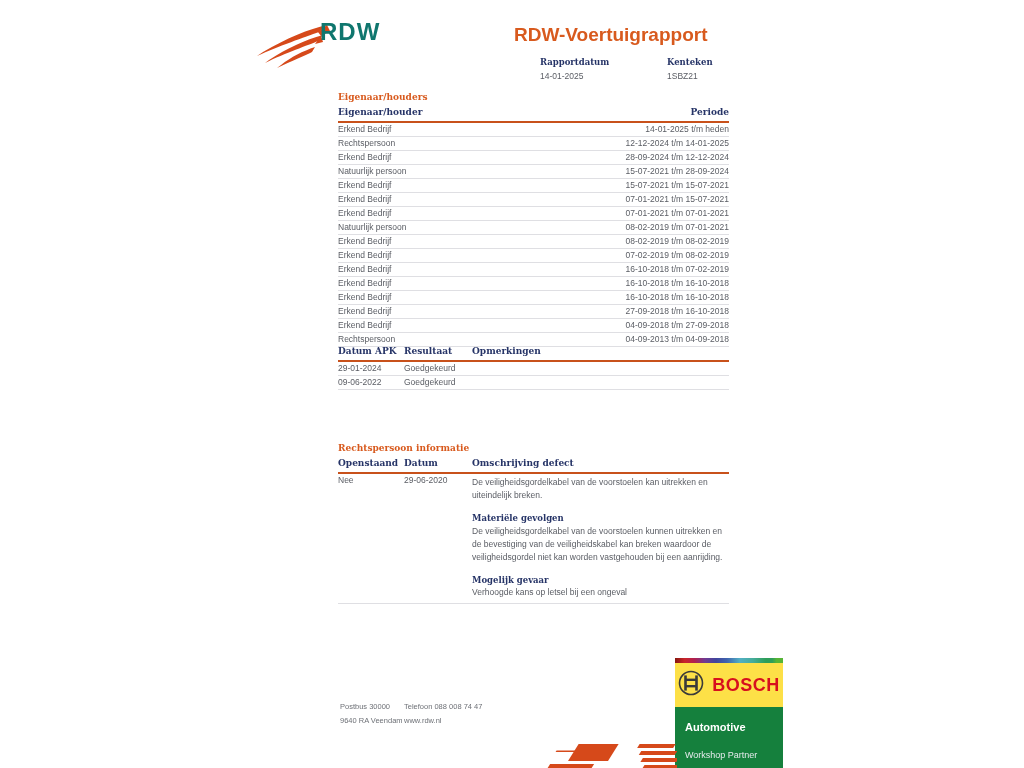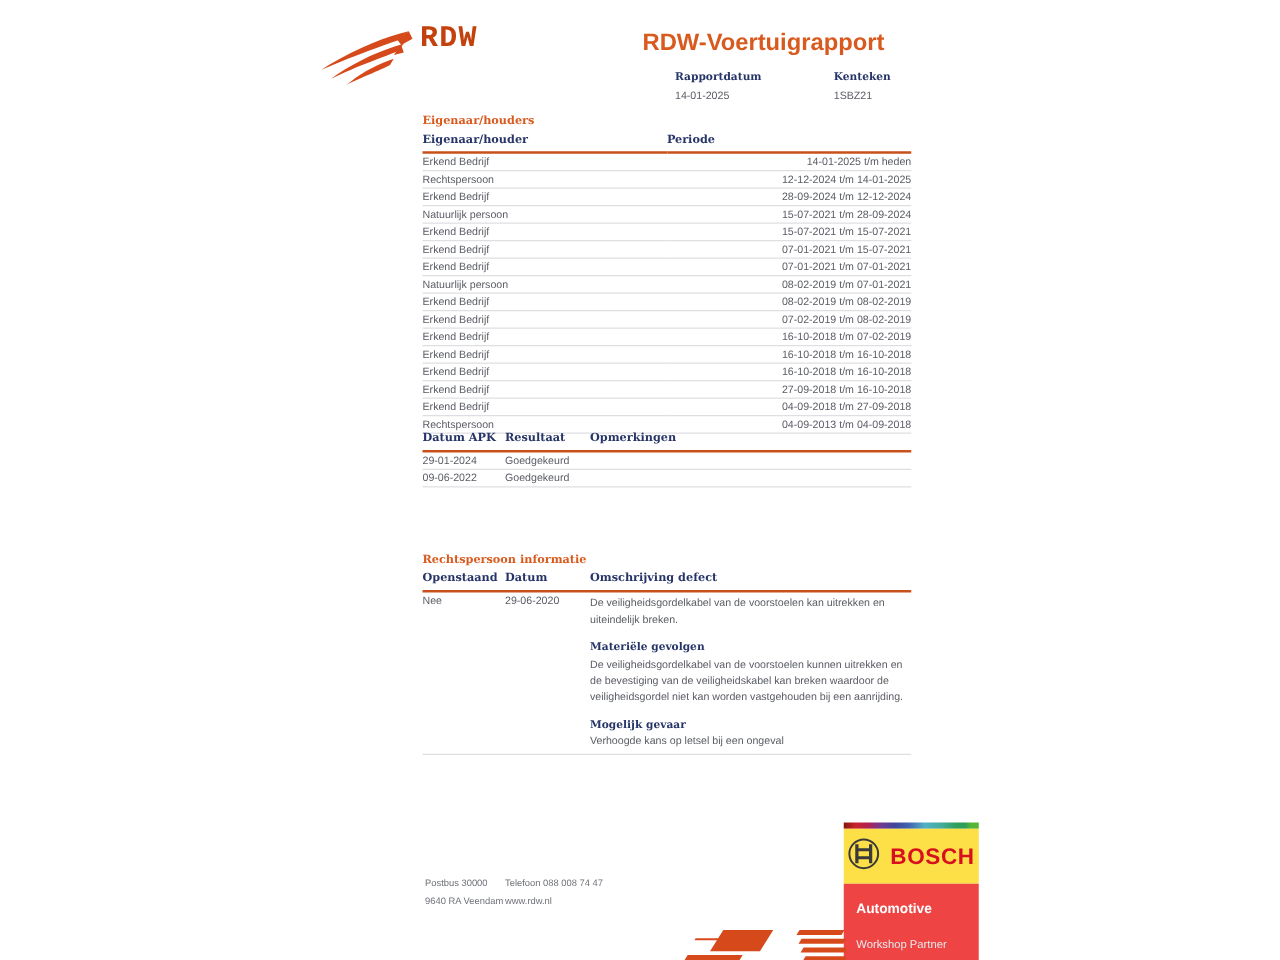--- a/index.html
+++ b/index.html
@@ -5,22 +5,22 @@
   * { margin:0; padding:0; box-sizing:border-box; }
   html,body { background:#ffffff; }
   .page {
     position:relative; width:1024px; height:768px; background:#ffffff;
     overflow:hidden; font-family:"Liberation Sans", sans-serif;
   }
 
   
   .rdw-logo { position:absolute; left:257px; top:22px; width:74px; height:50px; }
   .rdw-wordmark {
-    position:absolute; left:336px; top:18px; font-family:Liberation Mono, monospace;
-    font-weight:bold; font-size:24px; color:#c2410c; letter-spacing:1px;
+    position:absolute; left:320px; top:18px; font-family:Liberation Sans, sans-serif;
+    font-weight:bold; font-size:24px; color:#0f766e; letter-spacing:1px;
   }
   .doc-title {
     position:absolute; left:514px; top:24px; font-family:Liberation Sans, sans-serif;
     font-weight:bold; font-size:19px; color:#D85A1E;
   }
   .meta { position:absolute; left:540px; top:57px; display:flex;gap:44px; }
   .meta-block { width:83px; }
   .meta-label { font-family:"DejaVu Serif",serif; font-weight:bold; font-size:8.5px; color:#263467; }
   .meta-value { font-size:8.5px; color:#5A5D64; margin-top:4px; }
 
@@ -28,21 +28,21 @@
   .section { position:absolute; left:338px; width:391px; }
   .section-title {
     font-family:"DejaVu Serif",serif; font-weight:bold; font-size:9px;
     color:#D85A1E; margin-bottom:4px;
   }
   table { width:100%; border-collapse:collapse; table-layout:fixed; }
   th {
     font-family:"DejaVu Serif",serif; font-weight:bold; font-size:9px; color:#263467;
     text-align:left; padding:1px 0 4px 0; border-bottom:2px solid #C8511B;
   }
-  th.right { }
+  th.right { text-align:right; }
   td {
     font-size:8.5px; color:#5A5D64; padding:2px 0 1.5px 0; line-height:9.5px;
     border-bottom:1px solid #DFDFE3; vertical-align:top;
   }
   td.right { text-align:right; }
   .col-date { width:66px; }
   .col-result { width:68px; }
 
   #owners { top:92px; }
   #apk { top:345px; }
@@ -59,21 +59,21 @@
 
   
   .bosch { position:absolute; left:675px; top:658px; width:108px; }
   .bosch-stripe {
     height:5px;
     background:linear-gradient(90deg,#86170F 0%,#C9252B 9%,#B02050 18%,#6F3A92 28%,
       #41459C 38%,#3F63AE 48%,#52AFC4 60%,#45AC9B 72%,#2E9E59 84%,#2E9E59 90%,#56B436 94%,#56B436 100%);
   }
   .bosch-logo-row { height:44px; background:#fde047; display:flex; align-items:center; justify-content:center; gap:8px; }
   .bosch-name { color:#D70F1E; font-weight:bold; font-size:18px; letter-spacing:0.5px; font-family:"Liberation Sans",sans-serif; }
-  .bosch-box { background:#ef4444; height:61px; padding:9px 10px 16px 10px; }
+  .bosch-box { background:#15803d; height:61px; padding:9px 10px 16px 10px; }
   .bosch-division { color:#ffffff; font-weight:bold; font-size:11px; margin-top:5px; }
   .bosch-partner { color:#E6EAED; font-size:9px; margin-top:17px; }
 
   
   .speedlines { position:absolute; left:543px; top:737px; width:134px; height:31px; overflow:hidden; }
 </style>
 </head>
 <body>
 
 <div class="page">

